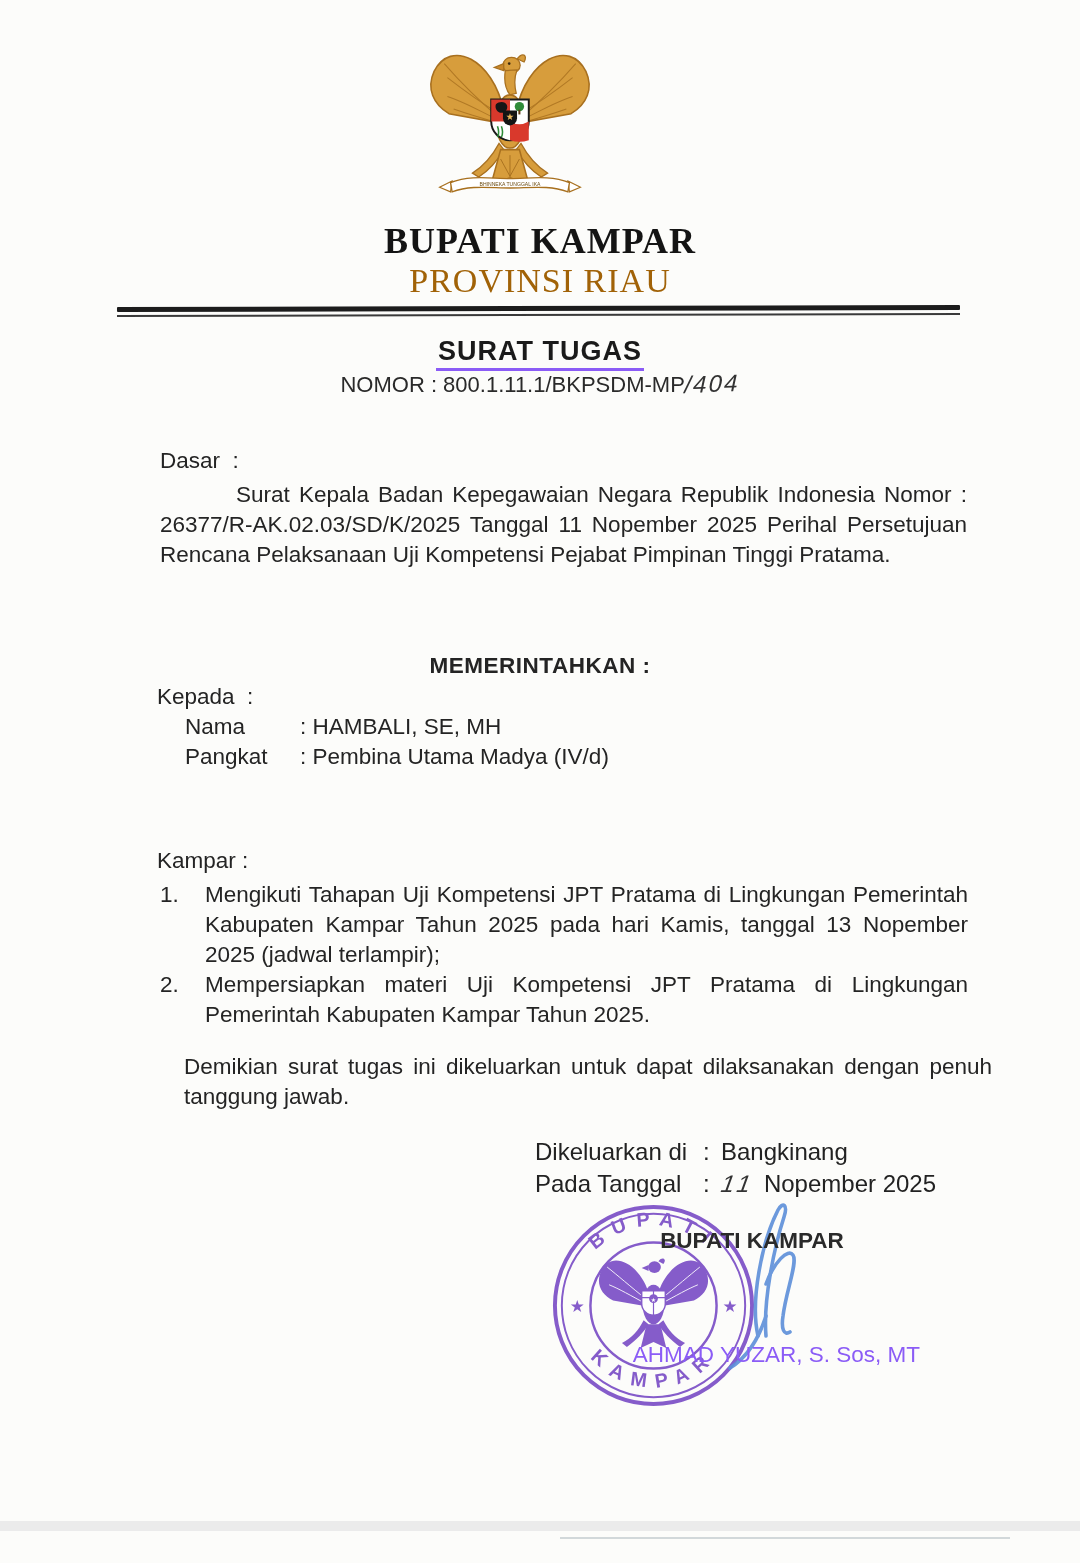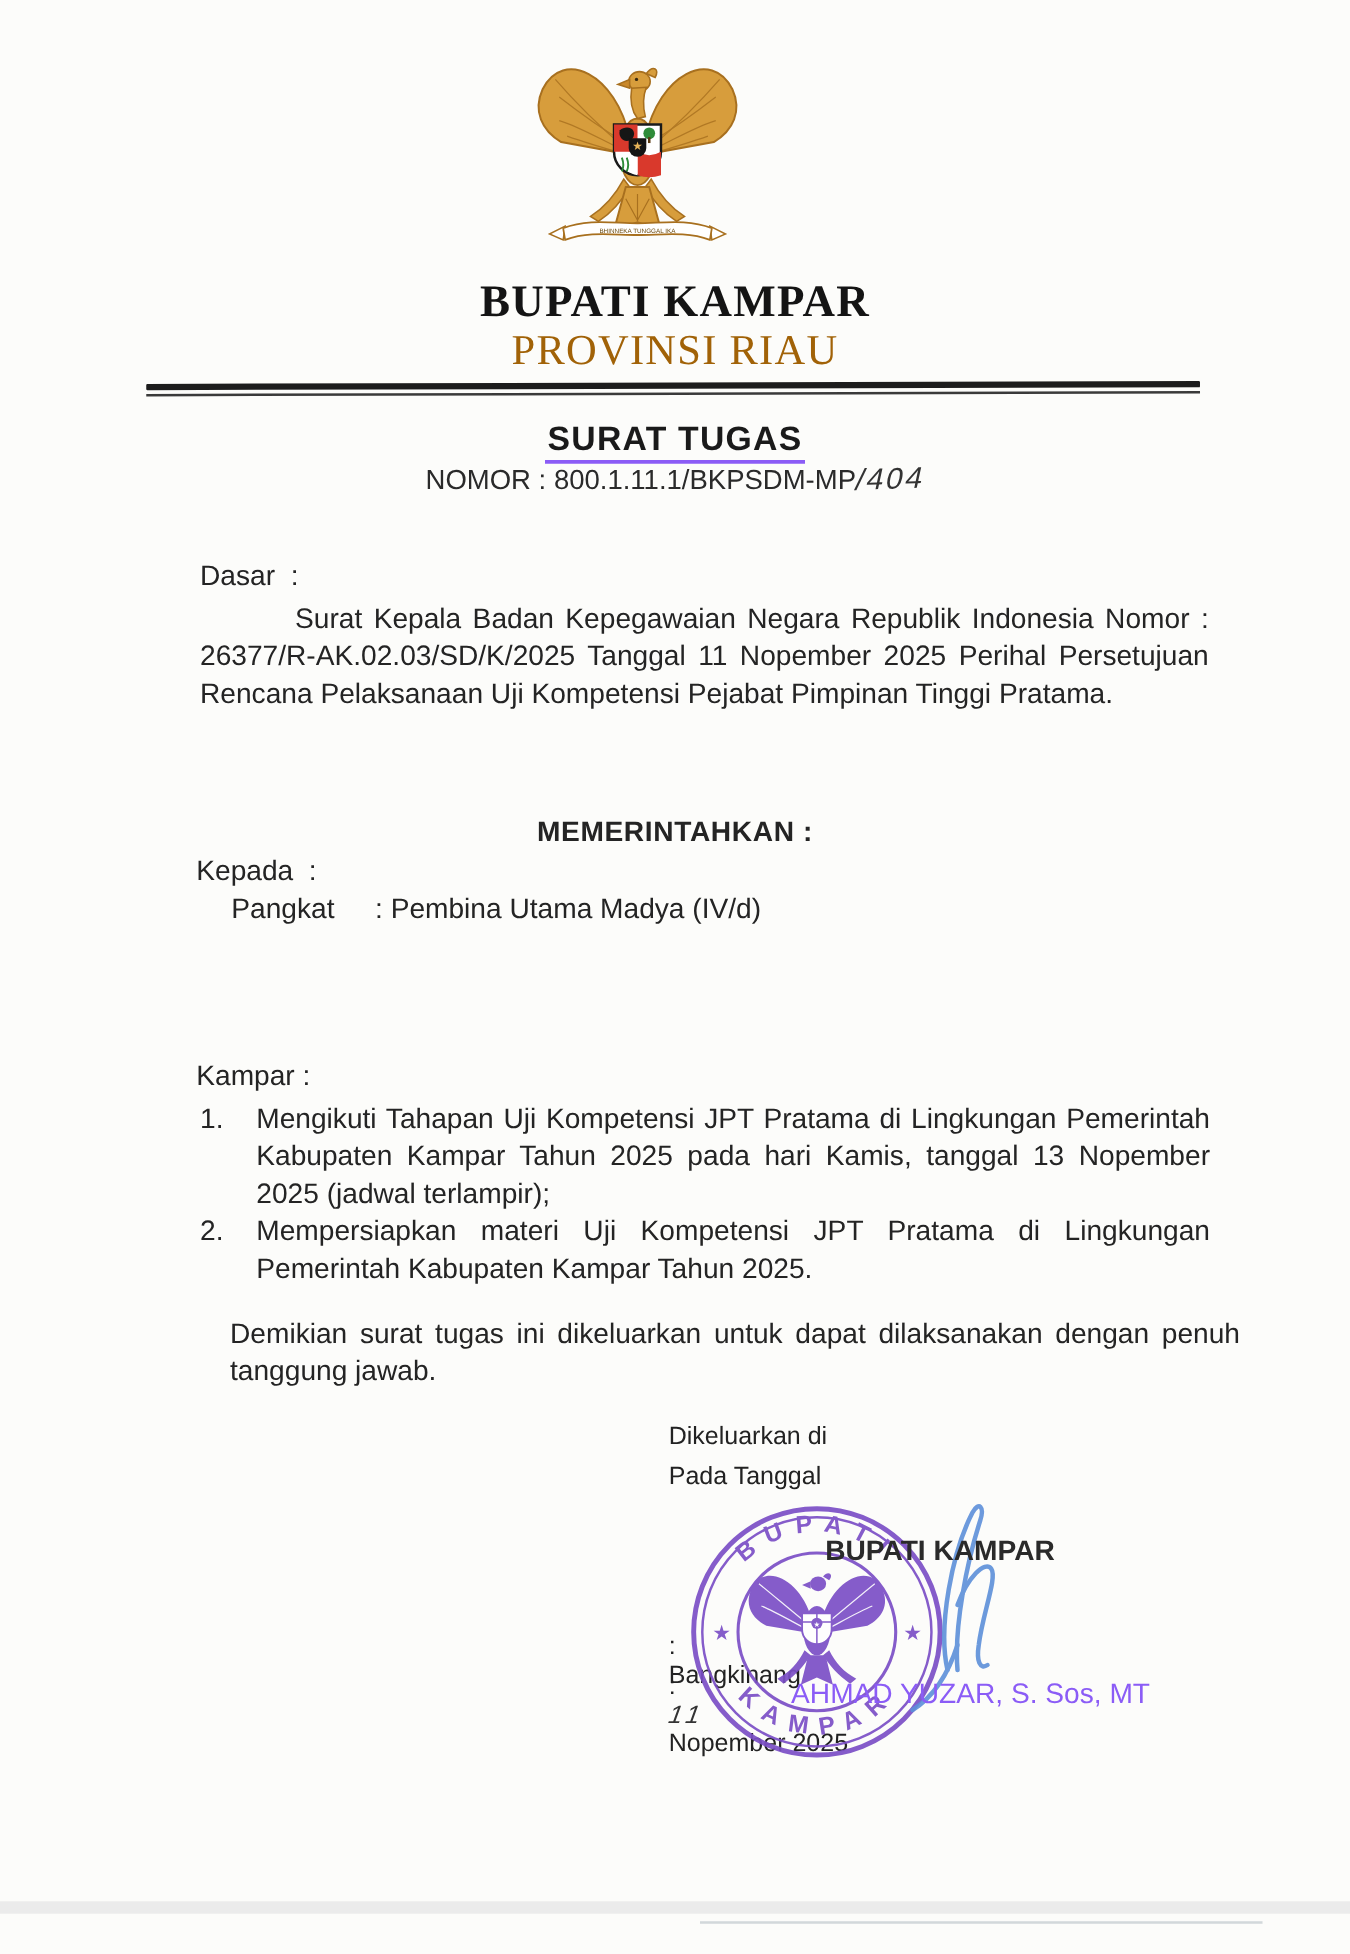--- a/index.html
+++ b/index.html
@@ -42,21 +42,21 @@
   .untuk{left:157px;top:846px;}
   .task{left:160px;width:808px;display:flex;}
   .task-num{width:45px;flex:0 0 45px;}
   .task-text{width:763px;text-align:justify;}
   .task1{top:880px;}
   .task2{top:970px;}
   .closing{left:160px;top:1052px;width:808px;text-align:justify;margin-left:24px;}
 
   
   .issue{left:535px;top:1138px;width:430px;}
-  .issue-row{display:flex;height:32px;font-size:20px;flex-direction:column;}
+  .issue-row{display:flex;height:32px;font-size:24px;}
   .ilabel{width:168px;flex:0 0 168px;}
   .icolon{width:18px;flex:0 0 18px;}
   .hand2{display:inline-block;transform:skewX(-20deg);letter-spacing:4px;
          color:#333;margin-right:10px;}
 
   
   .sig-title{left:637px;top:1228px;width:230px;text-align:center;
              font-weight:bold;font-size:22.5px;color:#2a2a2a;}
   .sig-name{left:600px;top:1342px;width:320px;text-align:right;
             font-weight:normal;font-size:22.5px;color:#8b5cf6;}
@@ -146,20 +146,24 @@
   <span>NOMOR : 800.1.11.1/BKPSDM-MP</span><span class="hand">/404</span>
 </div>
 
 <div class="abs body-text pre dasar-label">Dasar  :</div>
 <div class="abs body-text dasar-par">Surat Kepala Badan Kepegawaian Negara Republik Indonesia Nomor : 26377/R-AK.02.03/SD/K/2025 Tanggal 11 Nopember 2025 Perihal Persetujuan Rencana Pelaksanaan Uji Kompetensi Pejabat Pimpinan Tinggi Pratama.</div>
 
 <div class="abs center-line body-text memerintahkan">MEMERINTAHKAN :</div>
 
 <div class="abs body-text pre kepada">Kepada  :</div>
 <div class="abs body-text fields">
+  <div class="field-row">
+    <span class="flabel">Nama</span>
+    <span>: HAMBALI, SE, MH</span>
+  </div>
   <div class="field-row">
     <span class="flabel">Pangkat</span>
     <span>: Pembina Utama Madya (IV/d)</span>
   </div>
 </div>
 
 <div class="abs body-text untuk">Kampar :</div>
 <div class="abs body-text task task1">
   <span class="task-num">1.</span>
   <span class="task-text">Mengikuti Tahapan Uji Kompetensi JPT Pratama di Lingkungan Pemerintah Kabupaten Kampar Tahun 2025 pada hari Kamis, tanggal 13 Nopember 2025 (jadwal terlampir);</span>

